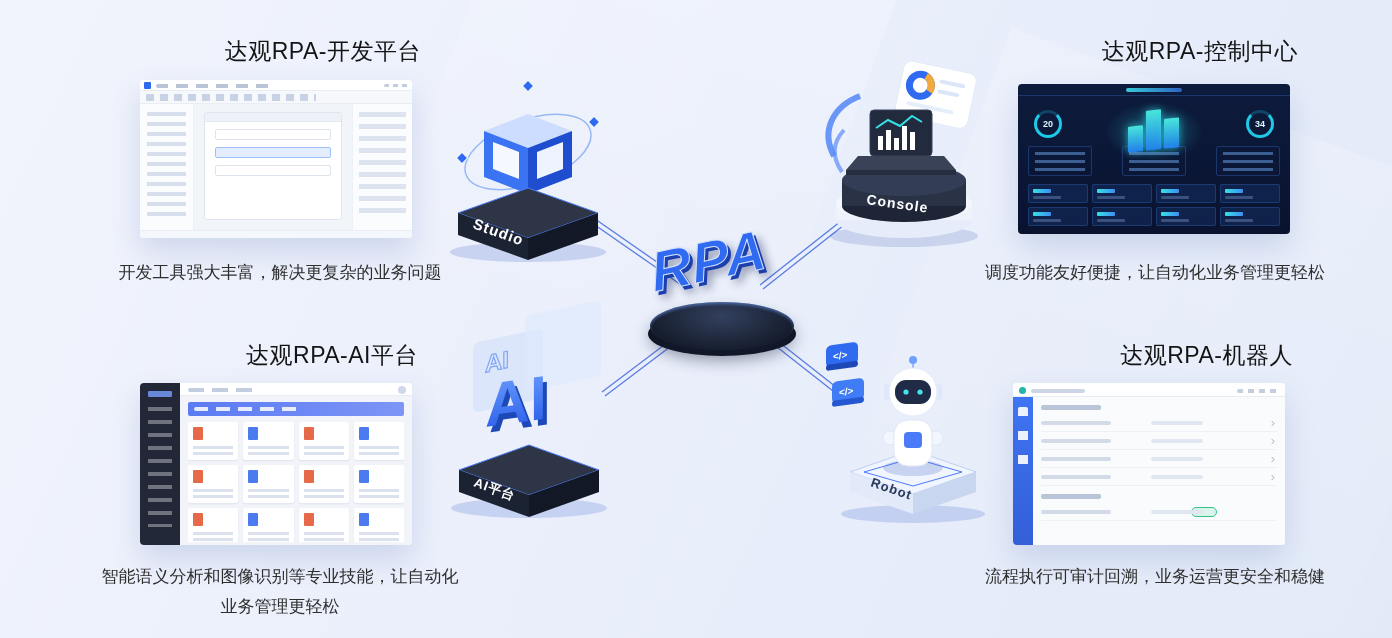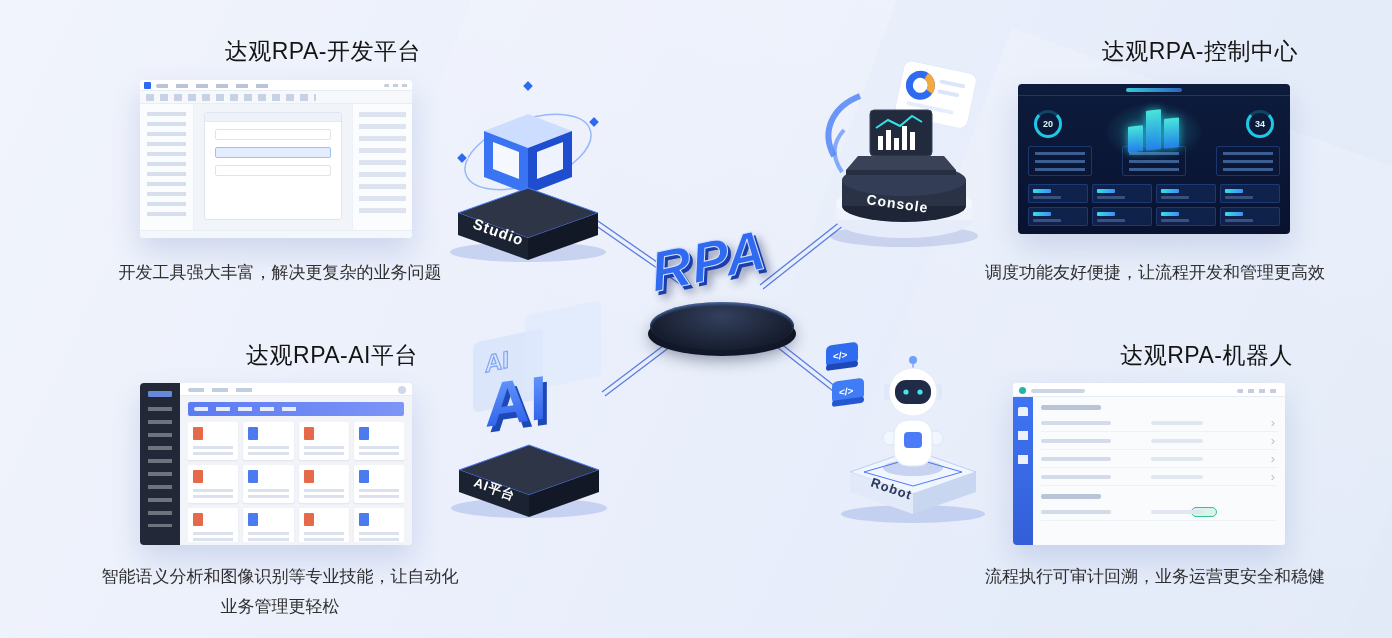--- a/index.html
+++ b/index.html
@@ -201,21 +201,21 @@
           <i></i>
           <i></i>
           <i></i>
           <i></i>
           <i></i>
           <i></i>
           <i></i>
           <i></i>
         </div>
     </div>
-    <p class="caption" style="left:950px; top:258px; width:410px;">调度功能友好便捷，让流程开发和管理更高效</p>
+    <p class="caption" style="left:950px; top:258px; width:410px;">调度功能友好便捷，让自动化业务管理更轻松</p>
   </section>
 
   <section>
     <h2 class="qtitle" style="left:138px; top:340px;">达观RPA-AI平台</h2>
     <div class="shot ai-shot">
       <div class="as-side"></div>
       <div class="as-main">
         <div class="as-top"></div>
         <div class="as-blue"></div>
         <div class="as-cards">

